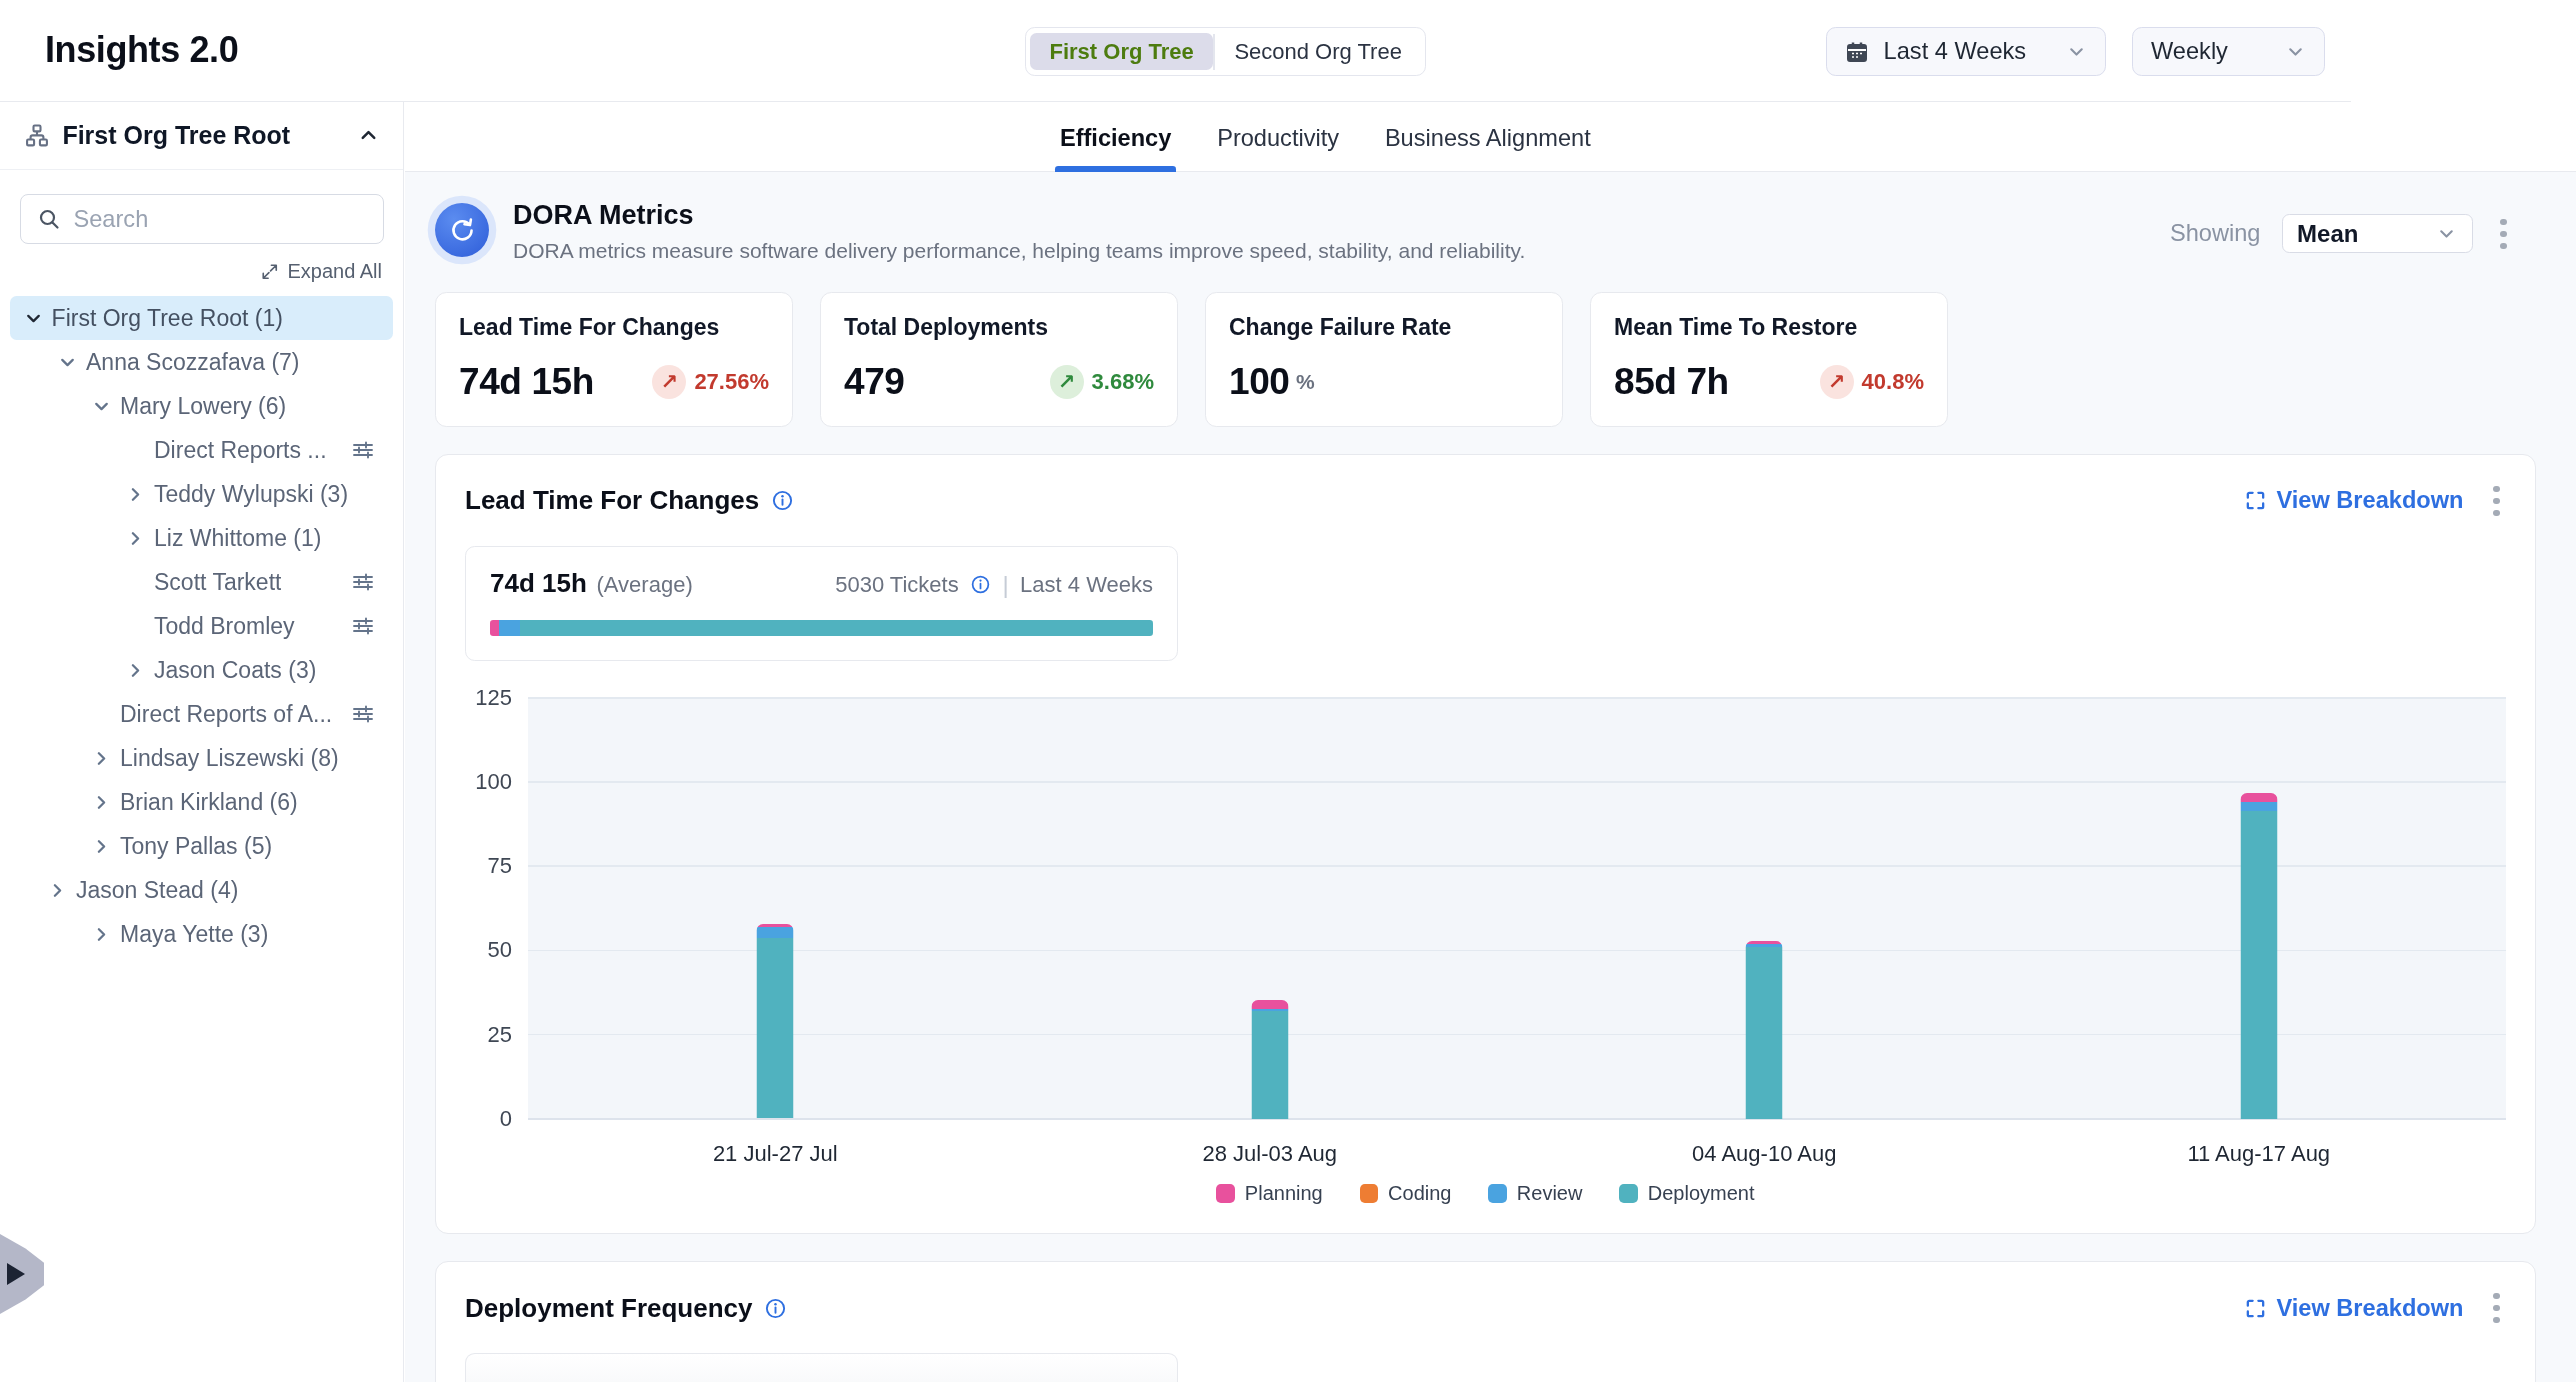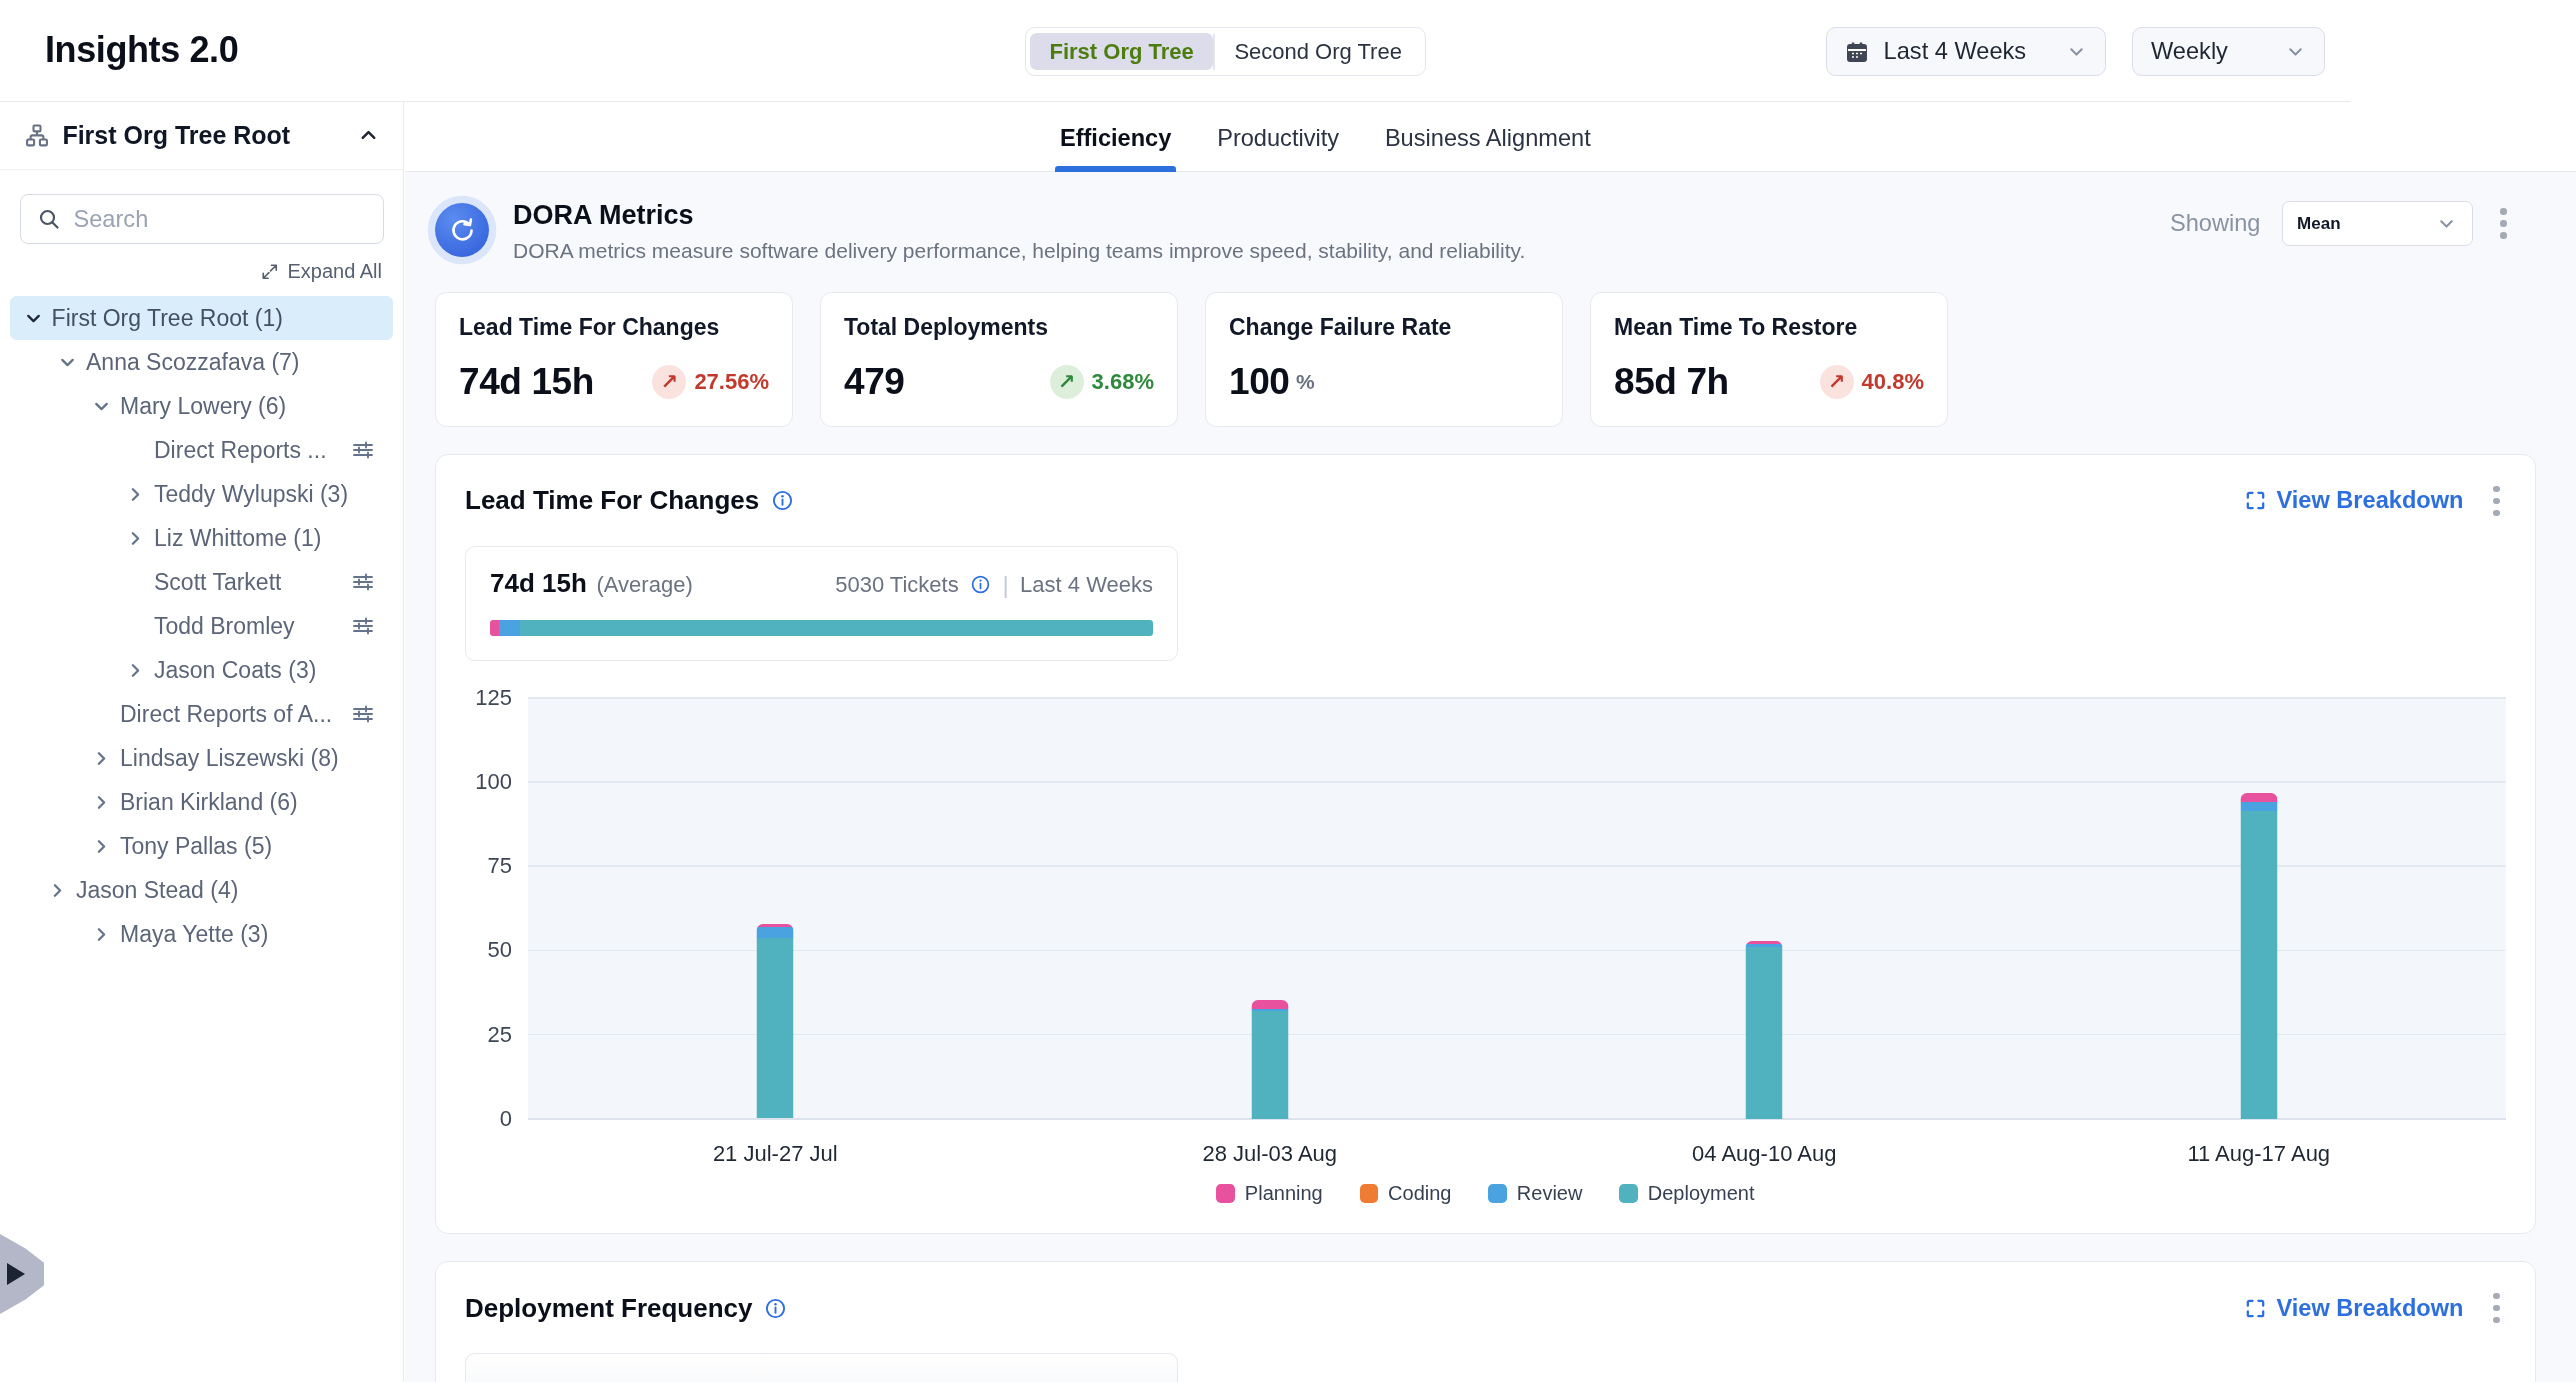--- a/index.html
+++ b/index.html
@@ -49,23 +49,23 @@
   .tab.active::after { content:""; position:absolute; left:0; right:0; bottom:0; height:5.7px; border-radius:3.2px 3.2px 0 0; background:#2e6fe0; }
 
   .content { padding:28px 0 0 30px; width:2131px; }
 
   
   .dora-head { display:flex; align-items:flex-start; }
   .dora-icon { position:relative; width:54px; height:54px; flex:none; margin-right:24px; margin-top:3.2px; border-radius:50%; background:radial-gradient(circle at 35% 30%, #5b8cf0, #2d5cd8); box-shadow:0 0 0 7.3px #dbe6fb; }
   .dora-icon svg { position:absolute; inset:0; margin:auto; }
   .dora-titles .dora-title { font-size:27px; font-weight:800; color:#0b0f19; }
   .dora-titles .dora-sub { font-size:21px; color:#6b7280; margin-top:8px; }
-  .showing-wrap { margin-left:auto; display:flex; align-items:center; gap:21px; padding-right:23px; margin-top:1px; }
+  .showing-wrap { margin-left:auto; display:flex; align-items:center; gap:21px; padding-right:23px; margin-top:12px; }
   .showing-label { font-size:23.6px; color:#8a93a3; }
-  .showing-select { display:flex; align-items:center; width:191px; height:45px; border:1.6px solid #d9dce6; border-radius:7.3px; background:#fff; padding:0 14.6px; font-size:17px; font-weight:700; color:#111827; cursor:pointer; }
+  .showing-select { display:flex; align-items:center; width:191px; height:39px; border:1.6px solid #d9dce6; border-radius:7.3px; background:#fff; padding:0 14.6px; font-size:24px; font-weight:700; color:#111827; cursor:pointer; }
   .showing-select .chev { margin-left:auto; }
   .kebab { display:flex; flex-direction:column; gap:5.7px; padding:6.5px; cursor:pointer; }
   .kebab i { width:6.5px; height:6.5px; border-radius:50%; background:#a4abb6; }
 
   
   .cards { display:flex; gap:27px; margin-top:29px; }
   .mcard { width:358px; height:135px; background:#fff; border:1.6px solid #e7e9ee; border-radius:11.4px; padding:21px 23px; }
   .mcard .mtitle { font-size:23px; font-weight:700; color:#111827; white-space:nowrap; }
   .mcard .mrow { display:flex; align-items:center; margin-top:19.5px; }
   .mcard .mvalue { font-size:37px; font-weight:800; color:#0b0f19; letter-spacing:-0.4px; }

